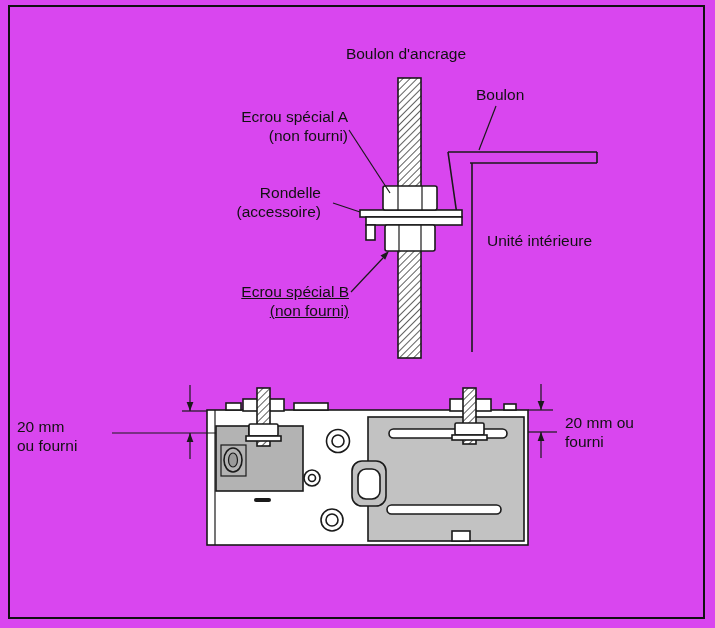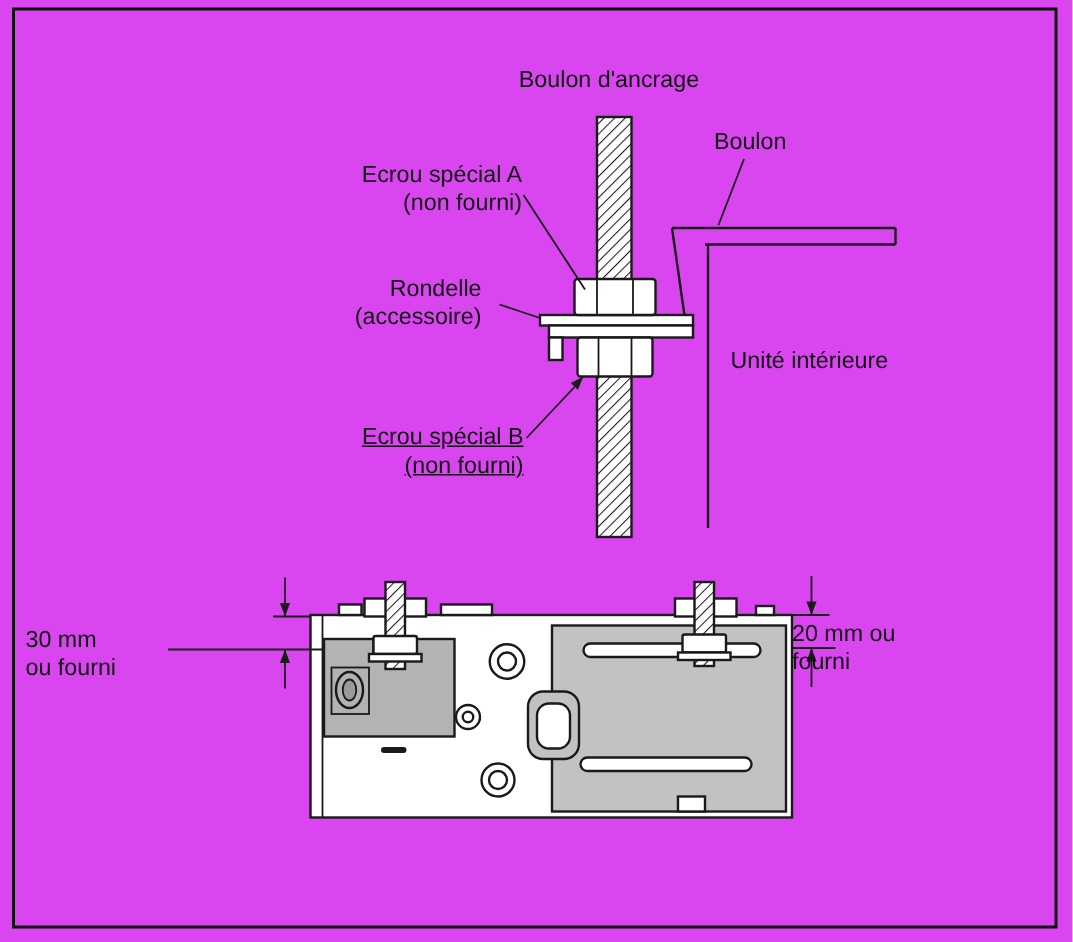--- a/index.html
+++ b/index.html
@@ -157,21 +157,21 @@
   </div>
 
   <div class="label" style="left:487px;top:231px;">Unité intérieure</div>
 
   <div class="label center" style="left:231px;top:282px;width:118px;text-decoration:underline;">
     <div>Ecrou spécial B</div>
     <div>(non fourni)</div>
   </div>
 
   <div class="label" style="left:17px;top:417px;">
-    <div>30 mm</div>
+    <div>20 mm</div>
     <div>ou fourni</div>
   </div>
 
-  <div class="label" style="left:528px;top:413px;">
+  <div class="label" style="left:565px;top:413px;">
     <div>20 mm ou</div>
     <div>fourni</div>
   </div>
 </div>
 
 </body></html>

